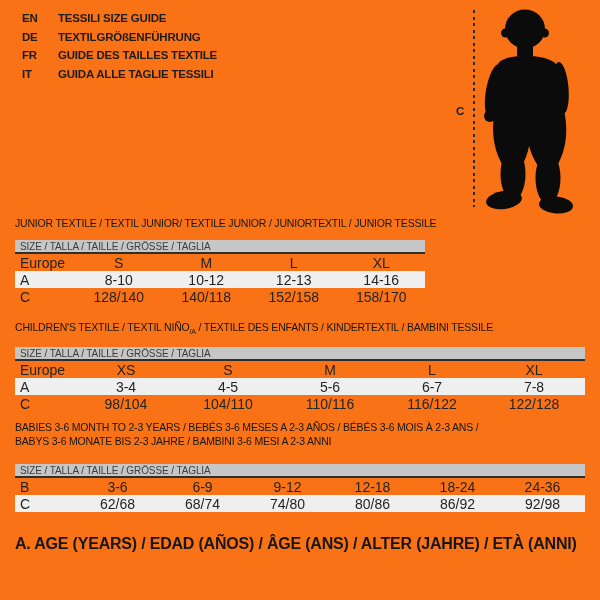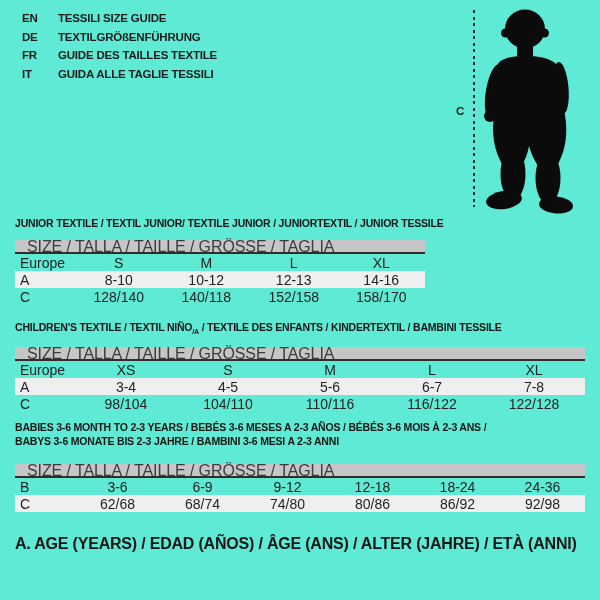--- a/index.html
+++ b/index.html
@@ -1,49 +1,49 @@
 <!DOCTYPE html>
 <html><head>
 <meta charset="utf-8">
 <style>
   html,body{margin:0;padding:0;}
   .page{
-    position:relative; width:600px; height:600px; background:#5eead4;
+    position:relative; width:600px; height:600px; background:#f97316;
     font-family:"Liberation Sans", sans-serif; color:#1c1c1c; overflow:hidden;
   }
   
   .langs{position:absolute; left:22px; top:9px;}
   .lang-row{display:flex; height:18.5px; align-items:center;
     font-weight:bold; font-size:11.5px; letter-spacing:-0.2px;}
   .lang-code{width:36px;}
   
   .measure-line{
     position:absolute; left:473px; top:10px; width:2px; height:197px;
     background:repeating-linear-gradient(to bottom,#2a2a2a 0 3px,transparent 3px 6.5px);
   }
   .height-label{
     position:absolute; left:456px; top:105px;
     font-weight:bold; font-size:11.5px;
   }
   .baby-svg{position:absolute; left:478px; top:6px;}
   
   .sec-title{
     position:absolute; left:15px; right:10px;
-    font-weight:bold; font-size:10.5px; letter-spacing:-0.2px; line-height:14px;
+    font-weight:normal; font-size:10.5px; letter-spacing:-0.2px; line-height:14px;
     color:#161616;
   }
   .sub{font-size:7px; vertical-align:sub;}
   
   .size-table{position:absolute; left:15px;}
   .t-narrow{width:410px;}
   .t-wide{width:570px;}
   .bar{
     height:14px; line-height:14px; background:#c6c6c6;
     border-bottom:2px solid #2e2e2e;
-    font-size:16px; color:#3c3c3c; padding-left:12px; box-sizing:border-box;
+    font-size:10px; color:#3c3c3c; padding-left:5px; box-sizing:border-box;
     letter-spacing:-0.1px;
   }
   .tr{display:flex; height:17px; align-items:center; font-size:14px; color:#242424;}
   .tr.shaded{background:#efefef;}
   .td{flex:1; text-align:center;}
   .td.label{flex:0 0 55px; text-align:left; padding-left:5px;}
   
   .notes{position:absolute; left:15px; top:535px;}
   .note-line{height:18px; line-height:18px; font-weight:bold; font-size:16px;
     letter-spacing:-0.2px; color:#161616;}

